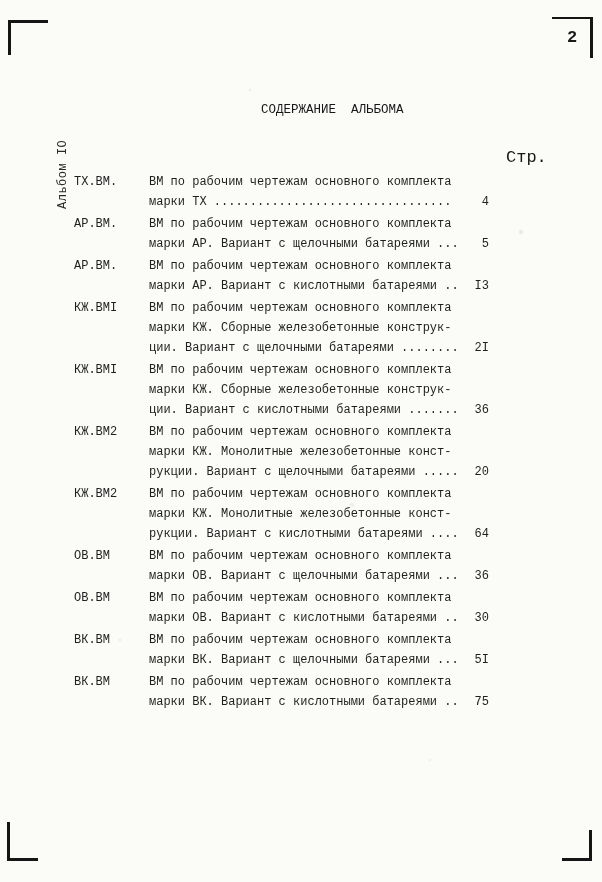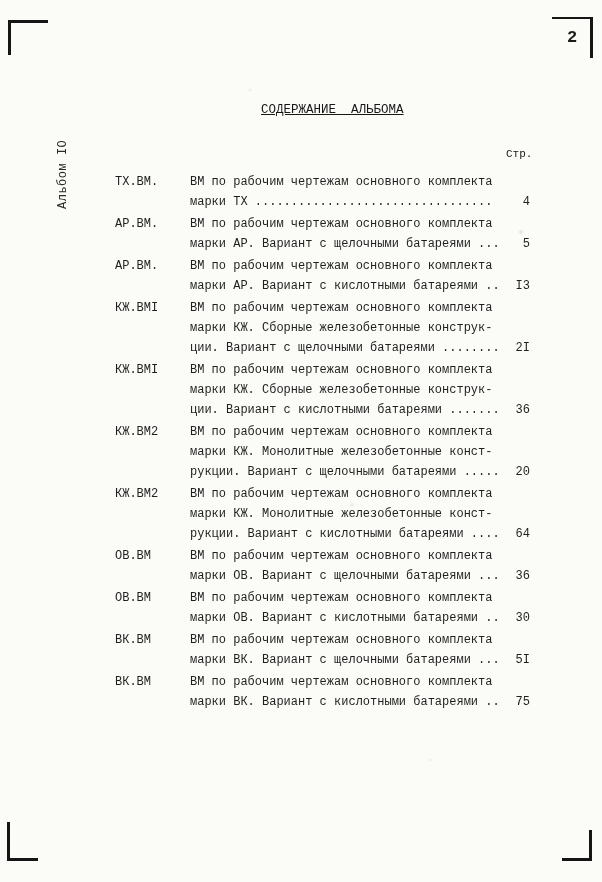--- a/index.html
+++ b/index.html
@@ -50,39 +50,38 @@
     white-space: nowrap;
     color: #2a2a2a;
   }
 
   .doc-title {
     position: absolute;
     left: 261px; top: 103px;
     font-size: 12.5px;
     white-space: pre;
     color: #171717;
-    text-decoration: underline;
   }
 
   .page-col-header {
     position: absolute;
     left: 506px; top: 148px;
-    font-size: 11px;
+    font-size: 17px;
     color: #171717;
   }
 
   .toc {
     position: absolute;
     left: 0; top: 172px;
     right: 0;
   }
   .toc-row {
     display: flex;
     align-items: flex-end;
-    margin: 0 0 2px 115px;
+    margin: 0 0 2px 74px;
     font-size: 12px;
     line-height: 20px;
   }
   .toc-mark {
     width: 75px;
     align-self: flex-start;
     white-space: nowrap;
   }
   .toc-desc {
     width: 312px;

